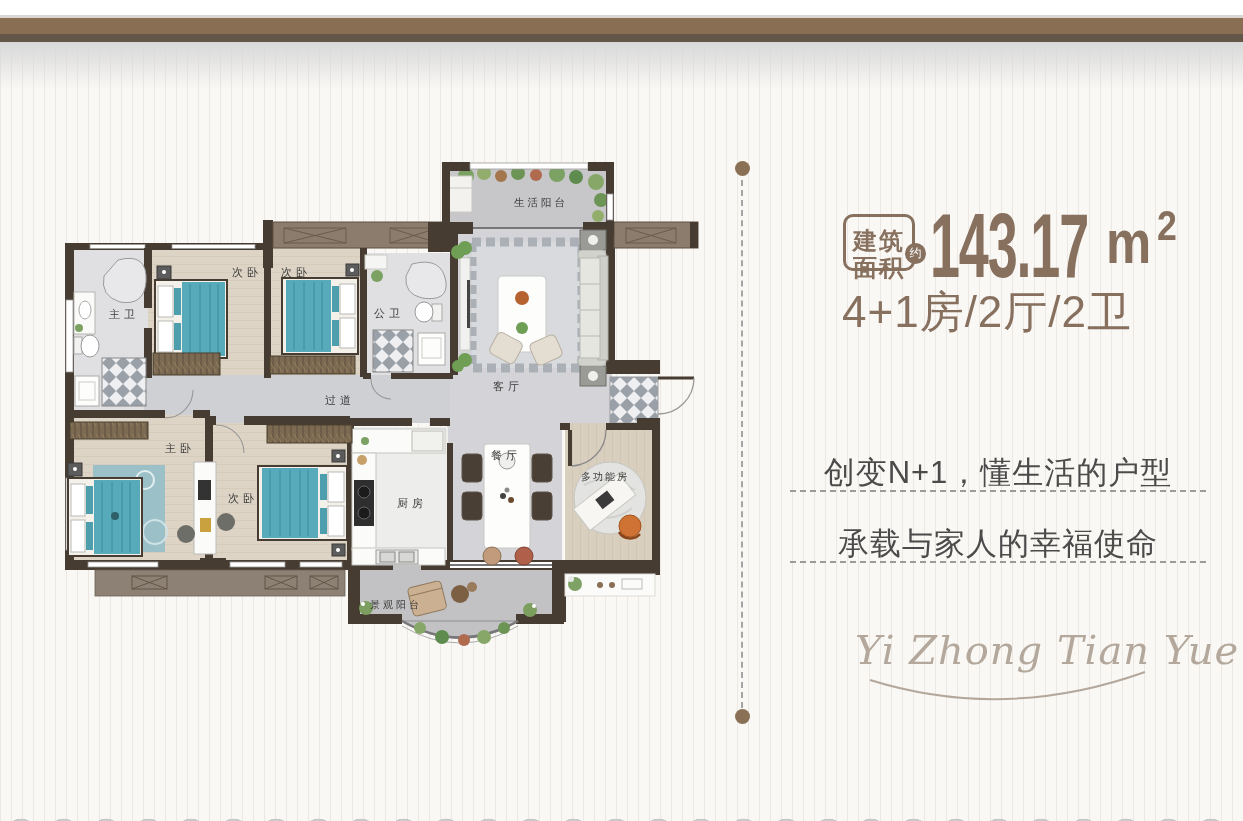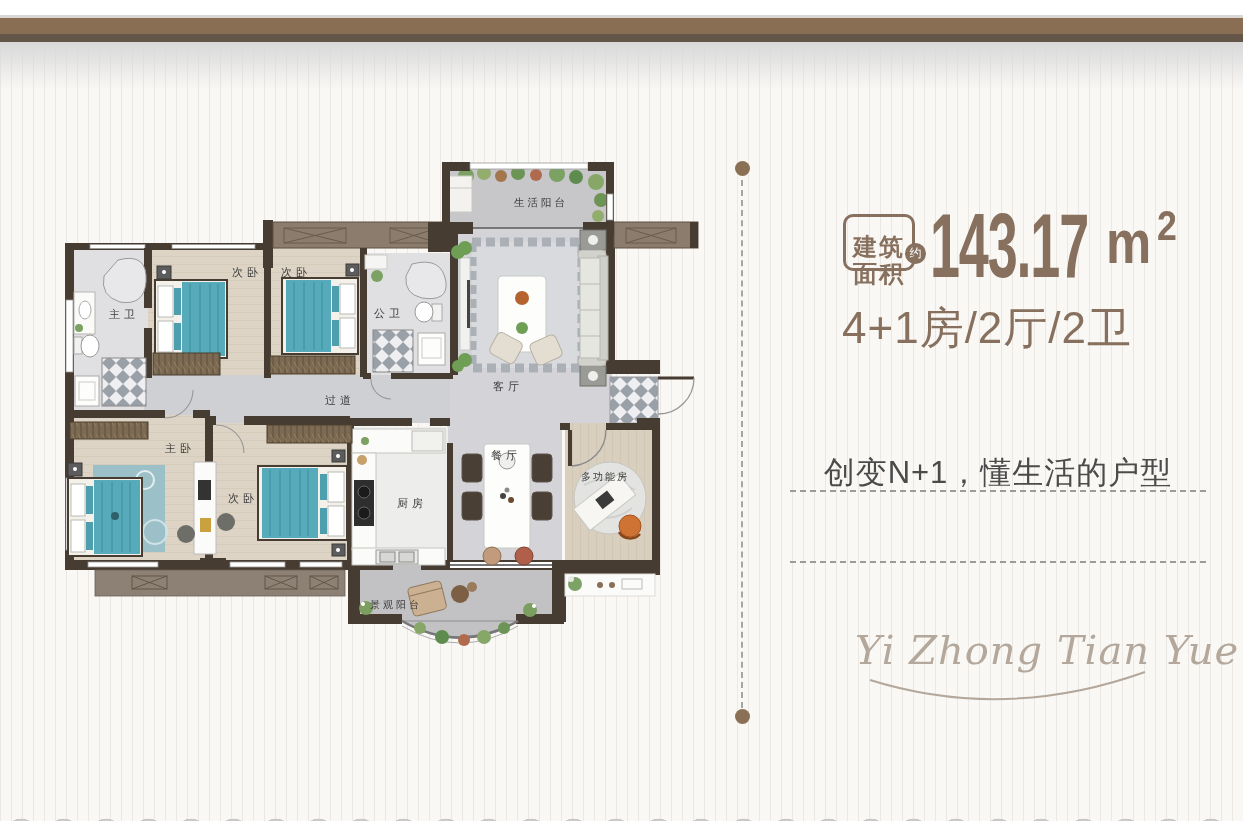--- a/index.html
+++ b/index.html
@@ -12,30 +12,30 @@
   .bar-brown{position:absolute;top:3px;left:0;right:0;height:16px;background:#8a6e54;}
   .bar-dark{position:absolute;top:19px;left:0;right:0;height:8px;background:#635547;}
   .top-fade{position:absolute;top:27px;left:0;right:0;height:52px;
     background:linear-gradient(180deg,#d8d8d9 0%,rgba(250,248,245,0) 92%);}
   
   .scallops{position:absolute;left:0;right:0;bottom:0;height:46px;
     background-image:radial-gradient(circle 19px at 21px 44px,#f1f1f1 0%,#e0e0e0 45%,#c4c4c4 80%,rgba(0,0,0,0) 82%);
     background-size:42.5px 46px;background-repeat:repeat-x;}
   
   .badge{position:absolute;left:843px;top:199px;width:72px;height:57px;border:3px solid #87705e;border-radius:10px;
-    color:#87705e;font-weight:bold;font-size:24px;line-height:27px;text-align:center;letter-spacing:2px;padding-top:16px;box-sizing:border-box;}
+    color:#87705e;font-weight:bold;font-size:24px;line-height:27px;text-align:center;letter-spacing:2px;padding-top:10px;box-sizing:border-box;}
   .badge .approx{position:absolute;left:59px;top:26px;width:21px;height:21px;border-radius:50%;background:#87705e;
     color:#fff;font-size:12px;line-height:21px;letter-spacing:0;font-weight:normal;text-align:center;}
   .digits{position:absolute;left:930px;top:186px;font-size:90px;line-height:1;font-weight:bold;color:#87705e;
     letter-spacing:-2px;transform:scaleX(.60);transform-origin:left top;white-space:nowrap;}
   .unit-m{position:absolute;left:1106px;top:196px;font-size:62px;line-height:1;font-weight:bold;color:#87705e;
     transform:scaleX(.82);transform-origin:left top;}
   .unit-sup{position:absolute;left:1157px;top:190px;font-size:42px;line-height:1;font-weight:bold;color:#87705e;
     transform:scaleX(.85);transform-origin:left top;}
-  .spec{position:absolute;left:842px;top:291px;font-size:44px;line-height:1;color:#87705e;letter-spacing:1px;white-space:nowrap;}
+  .spec{position:absolute;left:842px;top:275px;font-size:44px;line-height:1;color:#87705e;letter-spacing:1px;white-space:nowrap;}
   .tag{position:absolute;left:788px;width:420px;text-align:center;font-size:31px;color:#4b4b4b;letter-spacing:1px;white-space:nowrap;}
   .tag1{top:437px;} .tag2{top:508px;}
   .dash{position:absolute;left:790px;width:416px;border-top:2px dashed #9b9b9b;height:0;}
   .dash1{top:475px;} .dash2{top:546px;}
   .logo{position:absolute;left:855px;top:612px;width:300px;text-align:left;
     font-family:"DejaVu Serif",serif;font-style:italic;font-size:40px;color:#b3a89b;letter-spacing:1px;white-space:nowrap;}
   .logo-swash{position:absolute;left:855px;top:655px;}
   
   .vdash{position:absolute;left:741px;top:165px;height:528px;border-left:2px dashed #a5a5a5;}
   .dot{position:absolute;width:15px;height:15px;border-radius:50%;background:#8a7155;}
@@ -400,20 +400,21 @@
     <div>面积</div>
     <div class="approx">约</div>
   </div>
   <div class="digits">143.17</div>
   <div class="unit-m">m</div>
   <div class="unit-sup">2</div>
   <div class="spec">4+1房/2厅/2卫</div>
 
   <div class="tag tag1">创变N+1，懂生活的户型</div>
   <div class="dash dash1"></div>
+  <div class="tag tag2">承载与家人的幸福使命</div>
   <div class="dash dash2"></div>
 
   <div class="logo">Yi Zhong Tian Yue</div>
   <svg class="logo-swash" width="300" height="45" viewBox="0 0 300 45">
     <path d="M15 10 Q150 52 290 2" fill="none" stroke="#b3a89b" stroke-width="2"></path>
   </svg>
 
   <div class="scallops"></div>
 </div>
 

